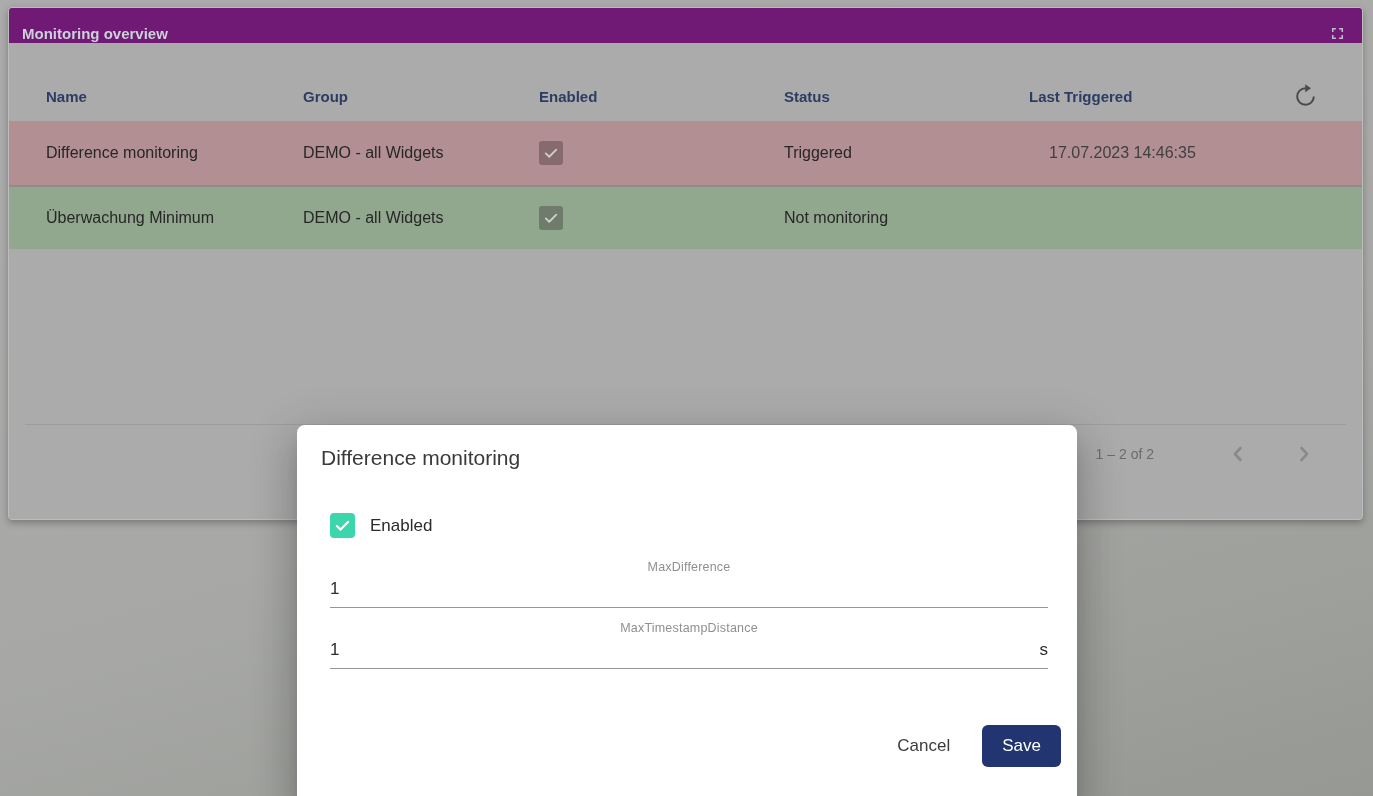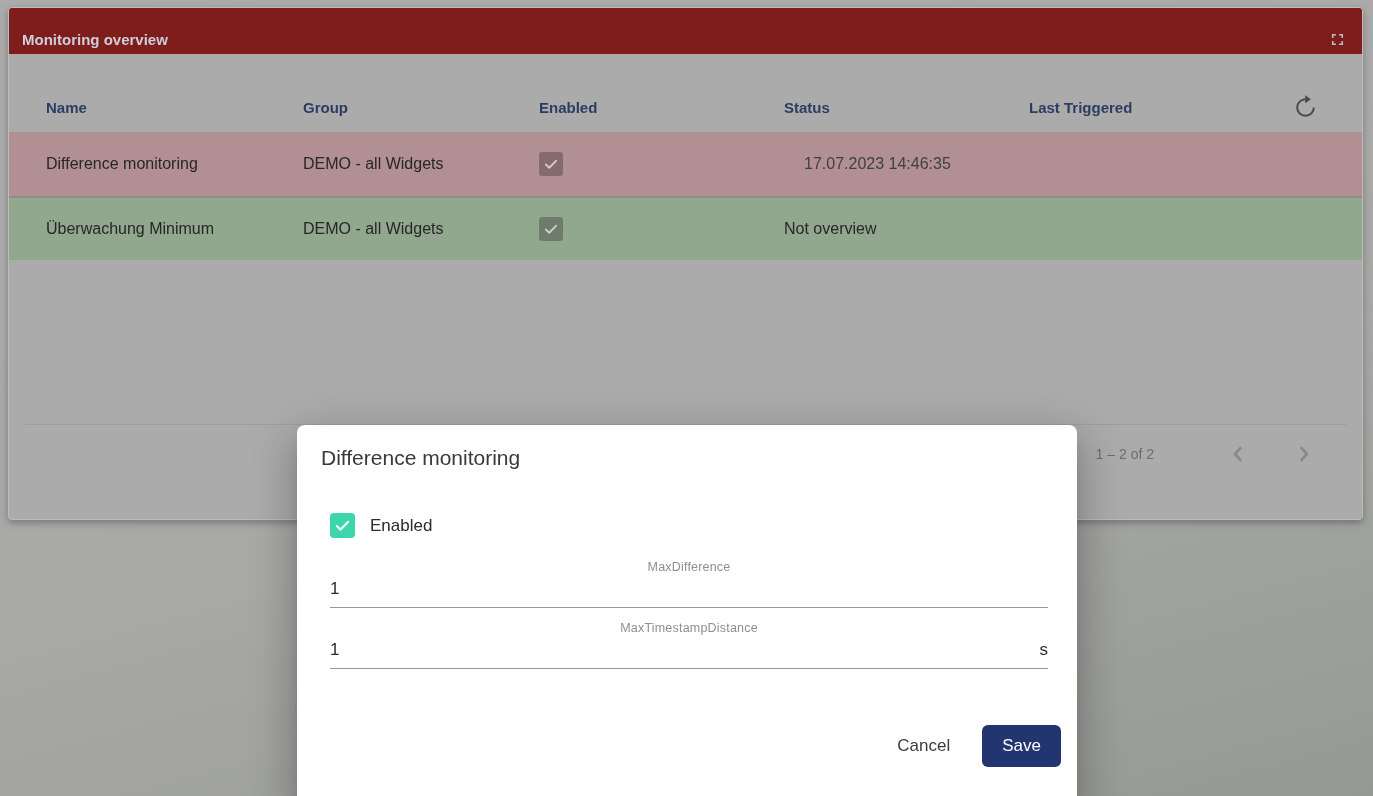--- a/index.html
+++ b/index.html
@@ -10,21 +10,21 @@
     font-family: "Liberation Sans", sans-serif;
   }
 
   
   .panel {
     position:absolute; left:8px; top:7px; width:1355px; height:513px;
     background:#ababab; border:1px solid #bdbdbd; border-radius:4px;
     box-shadow:0 3px 7px rgba(0,0,0,0.28);
   }
   .panel-header {
-    height:46px; background:#7f1d1d; border-radius:3px 3px 0 0;
+    height:35px; background:#701a75; border-radius:3px 3px 0 0;
     display:flex; align-items:center; padding:16px 14px 0 13px;
   }
   .panel-title { color:#ccd0d9; font-size:15px; font-weight:600; flex:1; }
   .fullscreen-btn { background:none; border:none; padding:0; width:22px; height:22px; display:flex; align-items:center; justify-content:center; cursor:pointer; }
 
   
   .trow {
     display:grid; grid-template-columns:257px 236px 245px 245px 230px 1fr;
     align-items:center; padding-left:37px; padding-right:10px;
   }
@@ -118,37 +118,38 @@
       <div>DEMO - all Widgets</div>
       <div>
         <span class="dis-checkbox">
           <span style="display:flex;">
             <svg width="18" height="18" viewBox="0 0 24 24" fill="none" stroke="rgba(255,255,255,0.65)" stroke-width="2.4" stroke-linecap="round" stroke-linejoin="round">
                 <polyline points="5,12.5 9.7,17 19,7.5"></polyline>
               </svg>
           </span>
         </span>
       </div>
+      <div>Triggered</div>
       <div class="cell-timestamp">17.07.2023 14:46:35</div>
       <div></div>
     </div>
 
     <div class="trow body-row row-ok">
       <div>Überwachung Minimum</div>
       <div>DEMO - all Widgets</div>
       <div>
         <span class="dis-checkbox">
           <span style="display:flex;">
             <svg width="18" height="18" viewBox="0 0 24 24" fill="none" stroke="rgba(255,255,255,0.65)" stroke-width="2.4" stroke-linecap="round" stroke-linejoin="round">
                 <polyline points="5,12.5 9.7,17 19,7.5"></polyline>
               </svg>
           </span>
         </span>
       </div>
-      <div>Not overview</div>
+      <div>Not monitoring</div>
       <div class="cell-timestamp"></div>
       <div></div>
     </div>
   </div>
 
   <div class="paginator">
     <span class="range-label">1 – 2 of 2</span>
     <button class="pg-btn">
       <span style="display:flex;">
         <svg width="24" height="24" viewBox="0 0 24 24" fill="none" stroke="#8a8a8a" stroke-width="2.6" stroke-linecap="round" stroke-linejoin="round">

